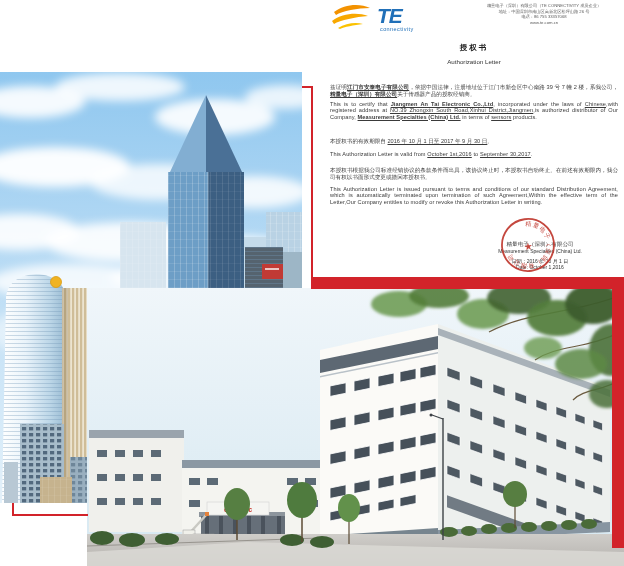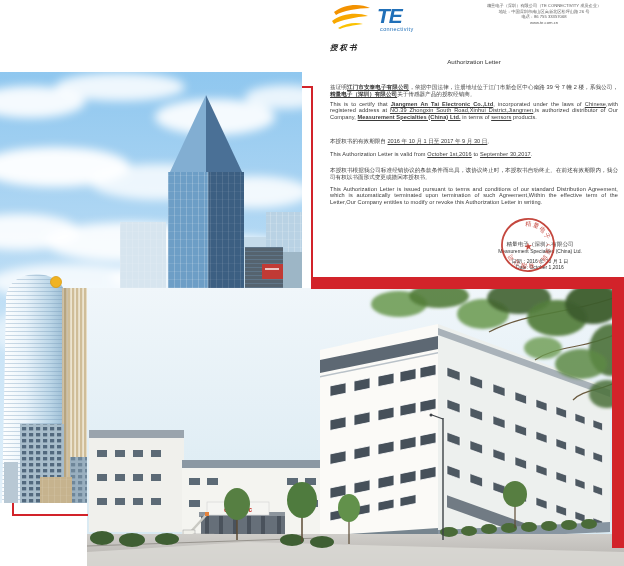--- a/index.html
+++ b/index.html
@@ -7,22 +7,22 @@
           font-family:"Liberation Sans", sans-serif;}
   .abs{position:absolute;}
   
   .letterhead{left:468px;top:3px;width:152px;text-align:center;font-size:4.2px;line-height:5.6px;
               color:#5a5a5a;z-index:3;}
   .letterhead .lh1{white-space:nowrap;}
   .te-logo{left:330px;top:2px;display:flex;align-items:flex-end;z-index:3;}
   .te-word{font-size:21px;font-weight:bold;font-style:italic;color:#2170b8;line-height:18px;
            letter-spacing:-1px;margin-left:3px;}
   .te-tag{font-size:5.5px;color:#2170b8;letter-spacing:.4px;margin-left:6px;margin-top:1px;}
-  .doc-title{left:330px;top:43px;width:288px;font-size:7.5px;font-weight:bold;
-             color:#1a1a1a;letter-spacing:2px;z-index:3;font-style:italic;}
+  .doc-title{left:330px;top:43px;width:288px;text-align:center;font-size:7.5px;font-weight:bold;
+             color:#1a1a1a;letter-spacing:2px;z-index:3;}
   .doc-subtitle{left:330px;top:58px;width:288px;text-align:center;font-size:6.2px;color:#333;z-index:3;}
   .para{left:330px;width:288px;color:#3a3a3a;z-index:3;text-align:justify;}
   .para.cn{font-size:5.6px;line-height:7px;}
   .para.en{font-size:5.6px;line-height:6.3px;letter-spacing:.1px;}
   .bu{font-weight:bold;text-decoration:underline;}
   .u{text-decoration:underline;}
   .sig{left:455px;top:241px;width:170px;text-align:center;color:#333;z-index:3;}
   .sig .cn{font-size:5.6px;line-height:7px;}
   .sig .en{font-size:5px;line-height:6px;}
   .sig .dt{margin-top:4px;font-size:5px;line-height:6px;}

